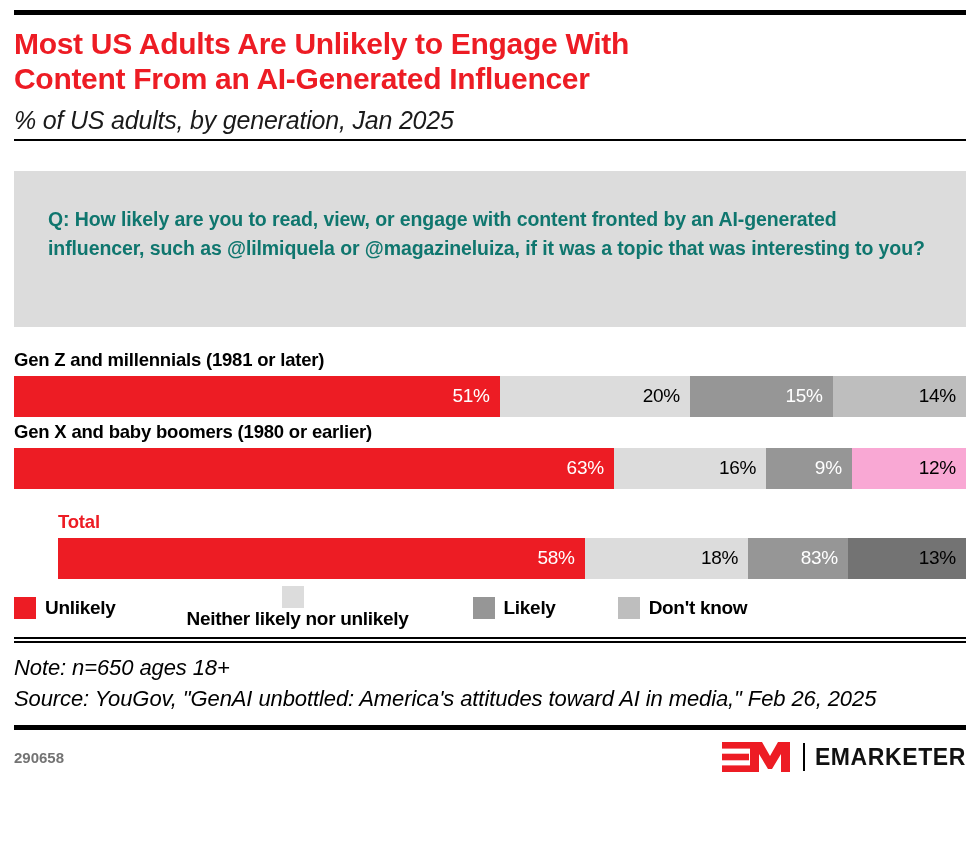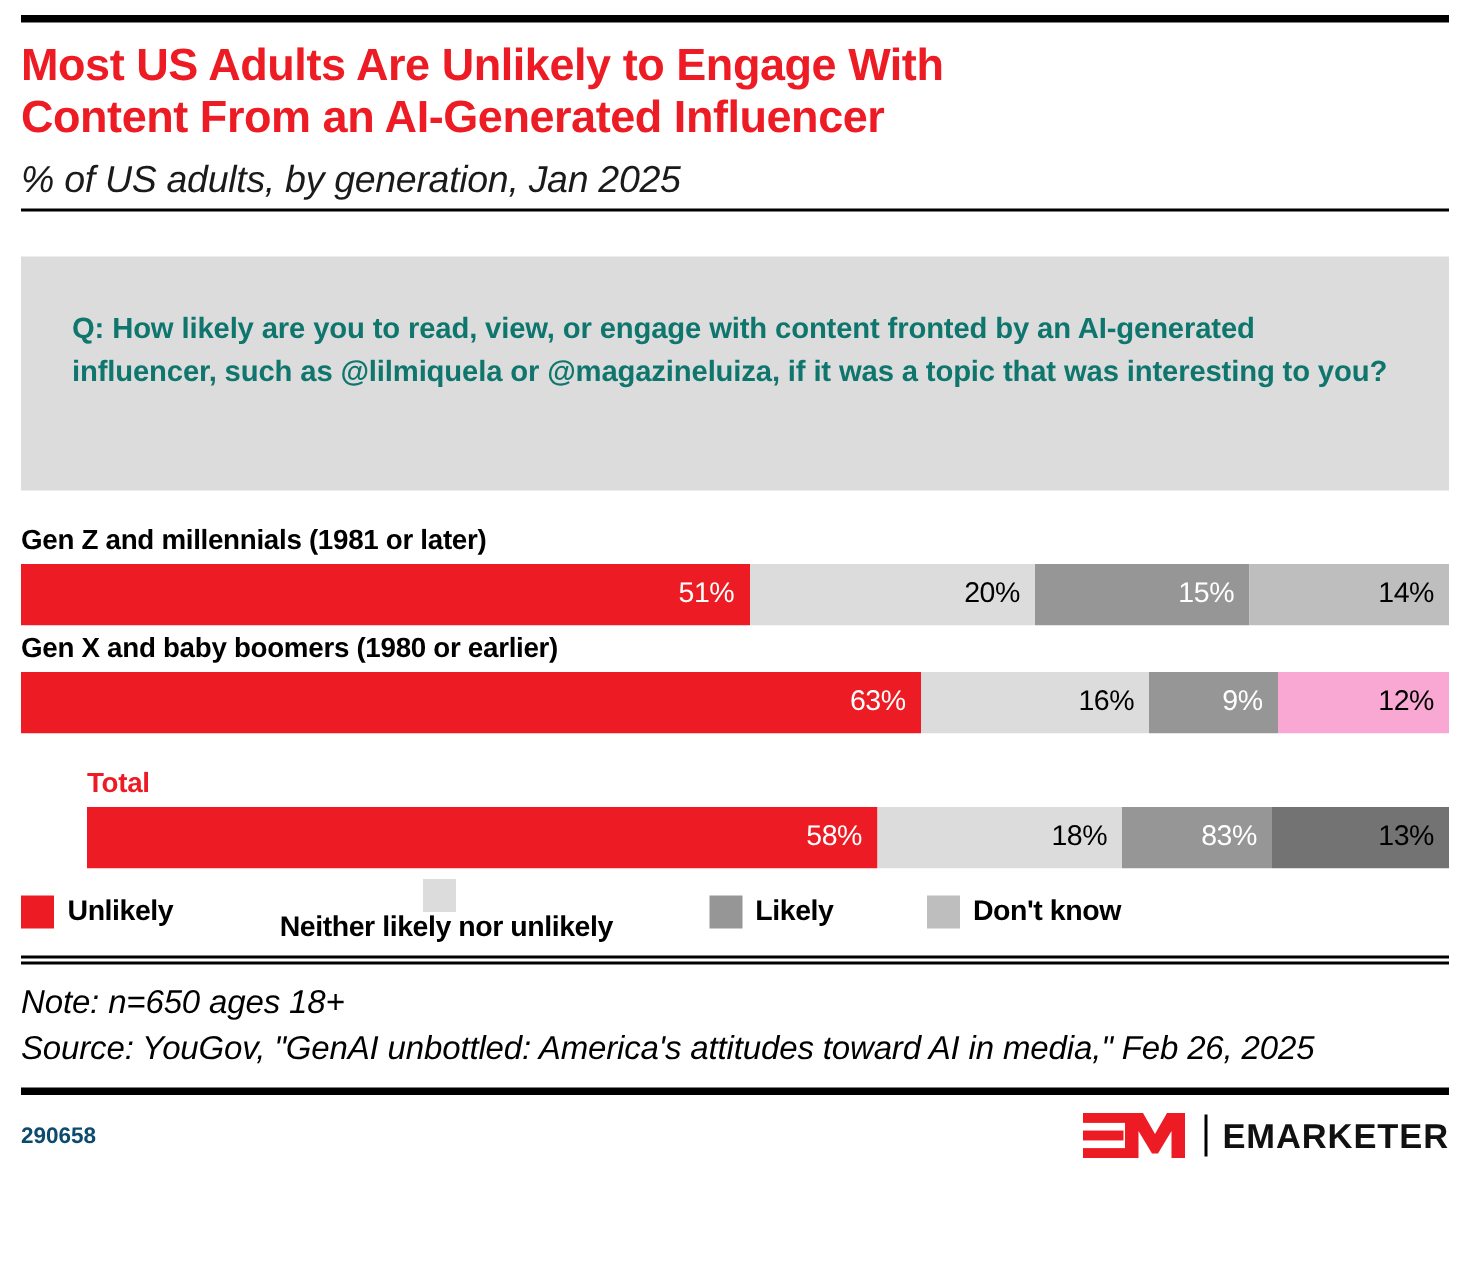--- a/index.html
+++ b/index.html
@@ -161,21 +161,21 @@
     display: flex;
     align-items: center;
     justify-content: space-between;
     margin-top: 10px;
     height: 34px;
   }
   .chart-id {
     font-size: 15px;
     font-weight: bold;
     letter-spacing: 0px;
-    color: #0c4a6e;
+    color: #737373;
   }
 
   
   .logo {
     display: flex;
     align-items: center;
   }
   .logo-mark {
     display: block;
   }

